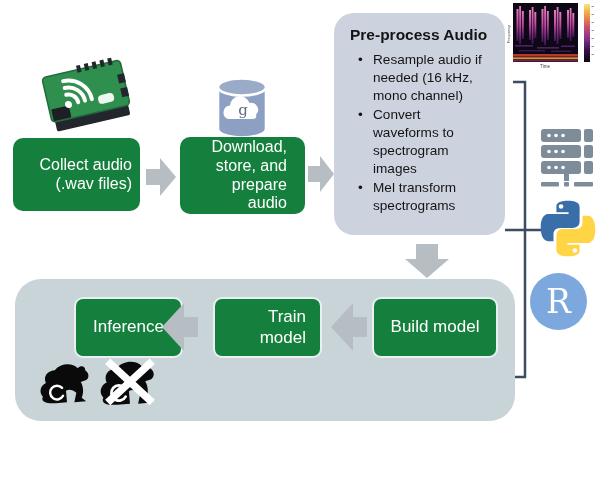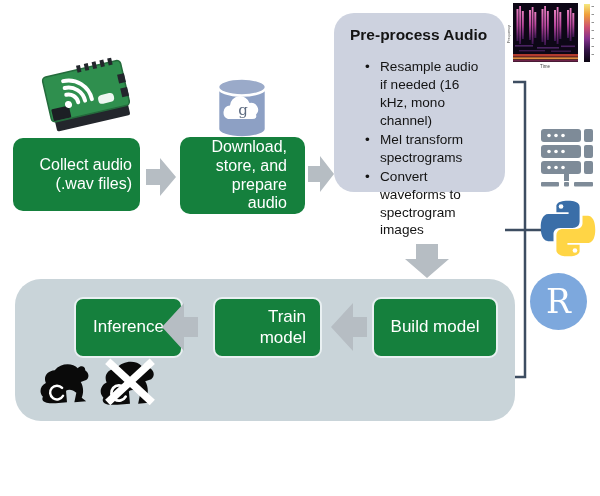--- a/index.html
+++ b/index.html
@@ -14,21 +14,21 @@
     display:flex;align-items:center;justify-content:center;text-align:right;
     font-size:16px;line-height:1.18;
   }
   .pbox.bordered{border:2px solid #e9f0f2;border-radius:9px;font-size:17px;}
   
   .panel{
     background:#cdd2df;border-radius:20px;color:#141414;
     padding:13px 8px 8px 15px;box-sizing:border-box;
   }
   .panel .ttl{font-weight:bold;font-size:15.5px;margin:0 0 3px 1px;}
-  .panel ul{list-style:none;margin:14px;padding:0;}
+  .panel ul{list-style:none;margin:7px;padding:0;}
   .panel li{
     position:relative;padding-left:17px;font-size:13.6px;line-height:1.32;
     margin-bottom:1px;
   }
   .panel li::before{content:"\2022";position:absolute;left:2px;top:0;}
   
   .bigc{background:#c9d4d9;border-radius:26px;}
   
   .rbadge{
     background:#7da8dd;border-radius:50%;
@@ -86,26 +86,26 @@
   <div class="abs pbox" style="left:180px;top:137px;width:125px;height:77px;padding:0 18px;box-sizing:border-box;">
     <span>Download, store, and prepare audio</span>
   </div>
 
   <div class="abs" style="left:308px;top:156px;">
     <svg width="26" height="36" viewBox="0 0 26 36">
       <polygon points="0,10 12,10 12,0 26,18 12,36 12,26 0,26" fill="#b6bdc3"></polygon>
     </svg>
   </div>
 
-  <div class="abs panel" style="left:334px;top:13px;width:171px;height:179px;">
+  <div class="abs panel" style="left:334px;top:13px;width:171px;height:222px;">
     <p class="ttl">Pre-process Audio</p>
     <ul>
       <li>Resample audio if needed (16 kHz, mono channel)</li>
+      <li>Convert waveforms to spectrogram images</li>
       <li>Mel transform spectrograms</li>
-      <li>Convert waveforms to spectrogram images</li>
     </ul>
   </div>
 
   <div class="abs" style="left:505px;top:0;width:93px;height:71px;">
     <svg width="93" height="71" viewBox="0 0 93 71">
       <defs>
         <filter id="blur1" x="-30%" y="-30%" width="160%" height="160%">
           <feGaussianBlur stdDeviation="0.7"></feGaussianBlur>
         </filter>
         <linearGradient id="cbg" x1="0" y1="0" x2="0" y2="1">

